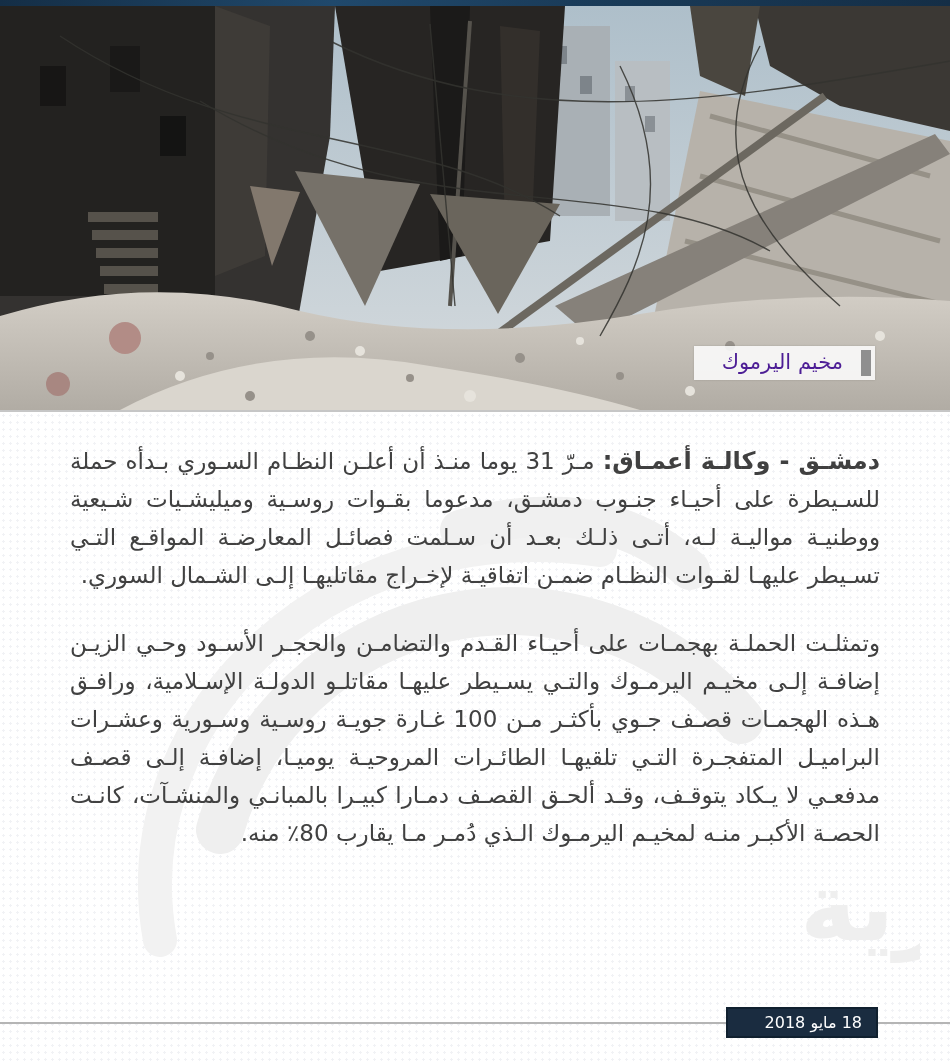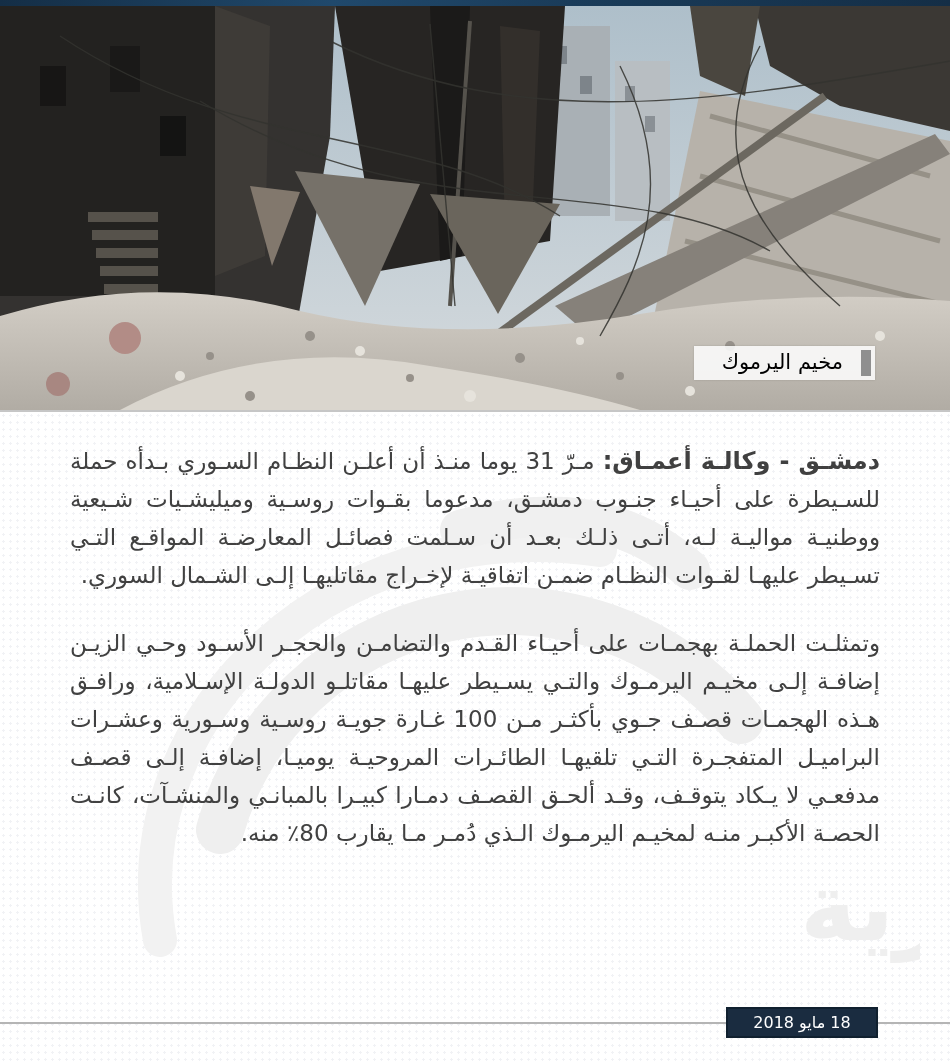--- a/index.html
+++ b/index.html
@@ -15,21 +15,21 @@
   .photo{position:absolute;top:6px;left:0;width:950px;height:404px;
     border-bottom:2px solid #c6c6c6;overflow:hidden;background:#b9c3ca;}
   .photo svg{display:block;width:100%;height:100%;}
   
   .caption{
     position:absolute;right:75px;bottom:30px;height:34px;
     background:rgba(252,252,252,.88);
     display:flex;align-items:center;direction:ltr;
     box-shadow:0 0 2px rgba(0,0,0,.15);
   }
-  .caption-text{font-size:21px;color:#000000;padding:0 18px 2px 28px;white-space:nowrap;}
+  .caption-text{font-size:21px;color:#4c1d95;padding:0 18px 2px 28px;white-space:nowrap;}
   .caption-bar{width:10px;height:26px;background:#8f8f8f;margin:0 4px 0 0;}
   
   .article{
     position:absolute;top:412px;left:0;right:0;bottom:0;
     padding:30px 70px 0 70px;box-sizing:border-box;
     direction:rtl;text-align:justify;
     font-size:23px;line-height:38px;color:#414141;
   }
   .article::before{ 
     content:"";position:absolute;inset:0;
@@ -40,21 +40,21 @@
   .dateline{color:#404040;font-weight:bold;font-size:24px;}
   
   .watermark{position:absolute;left:40px;top:470px;width:880px;height:540px;
     z-index:1;pointer-events:none;}
   
   .footer-line{position:absolute;left:0;right:0;top:1022px;height:2px;background:#b5b5b5;}
   .date-badge{
     position:absolute;top:1007px;right:72px;z-index:3;
     min-width:152px;height:31px;box-sizing:border-box;padding:0 14px;
     background:#1a2c40;border:2px solid #10202f;
-    color:#ffffff;font-size:16px;line-height:27px;text-align:center;direction:rtl;
+    color:#ffffff;font-size:16px;line-height:27px;direction:rtl;
   }
 </style>
 </head>
 <body>
 
 <div class="page">
 
   <div class="topbar"></div>
 
   <div class="photo">

